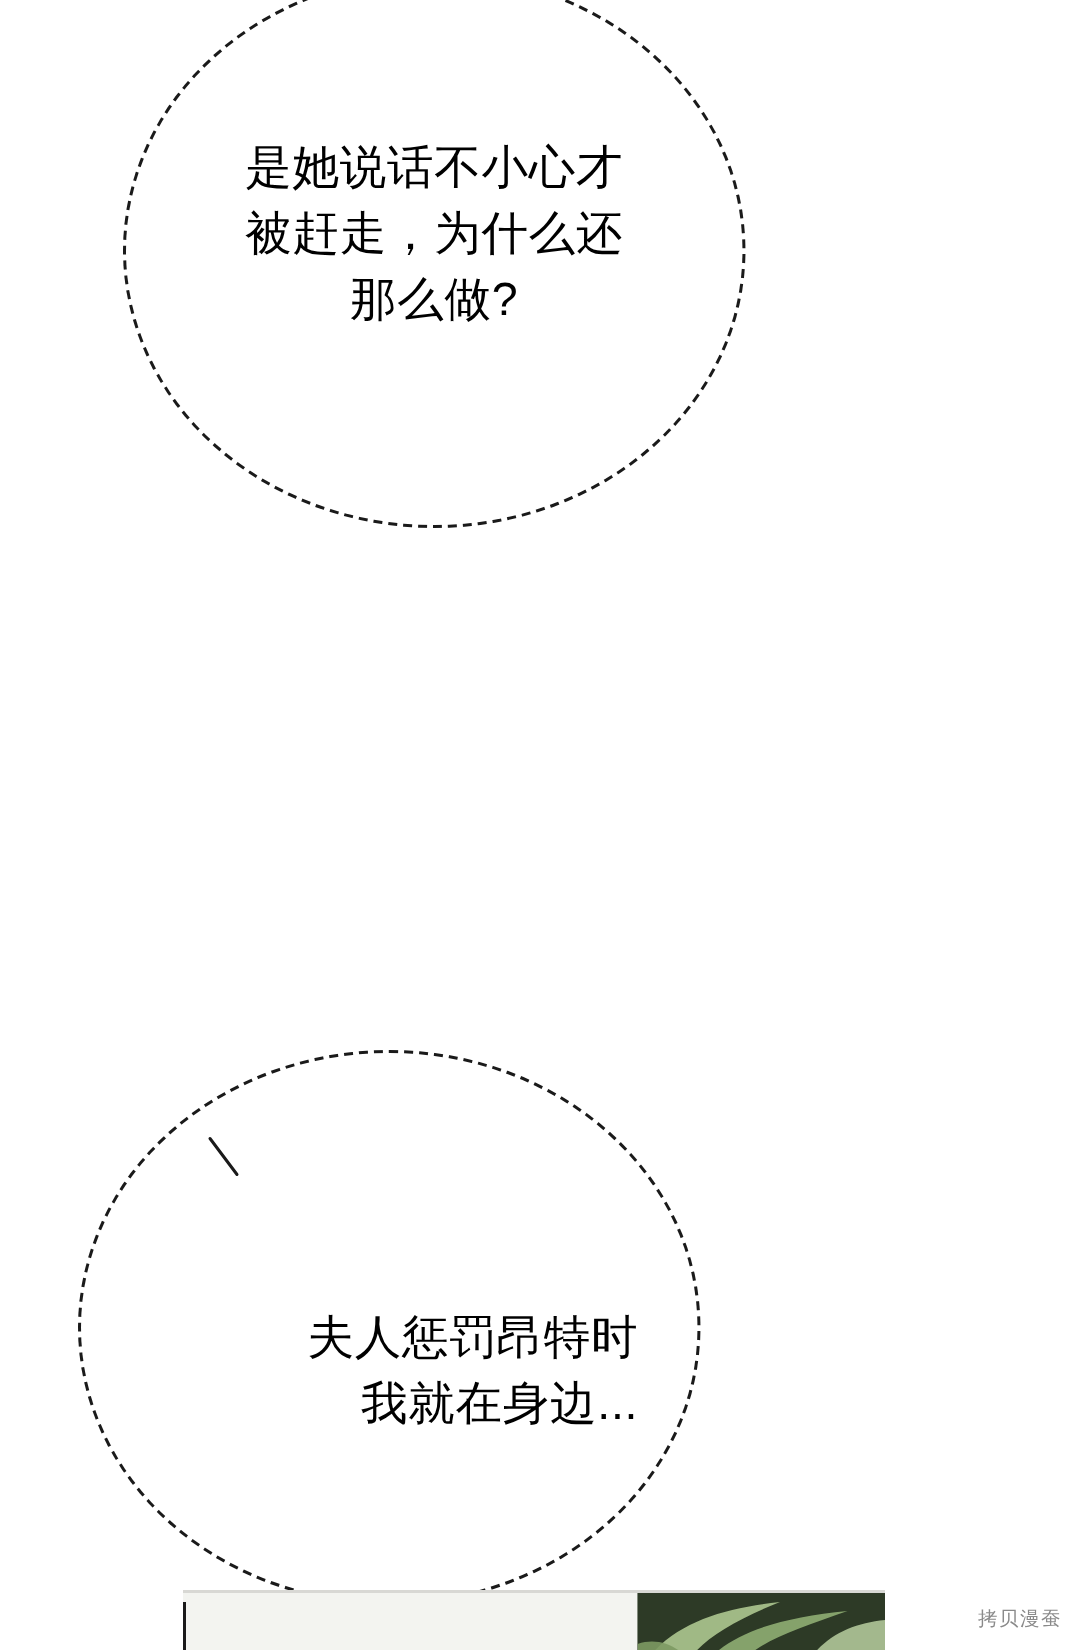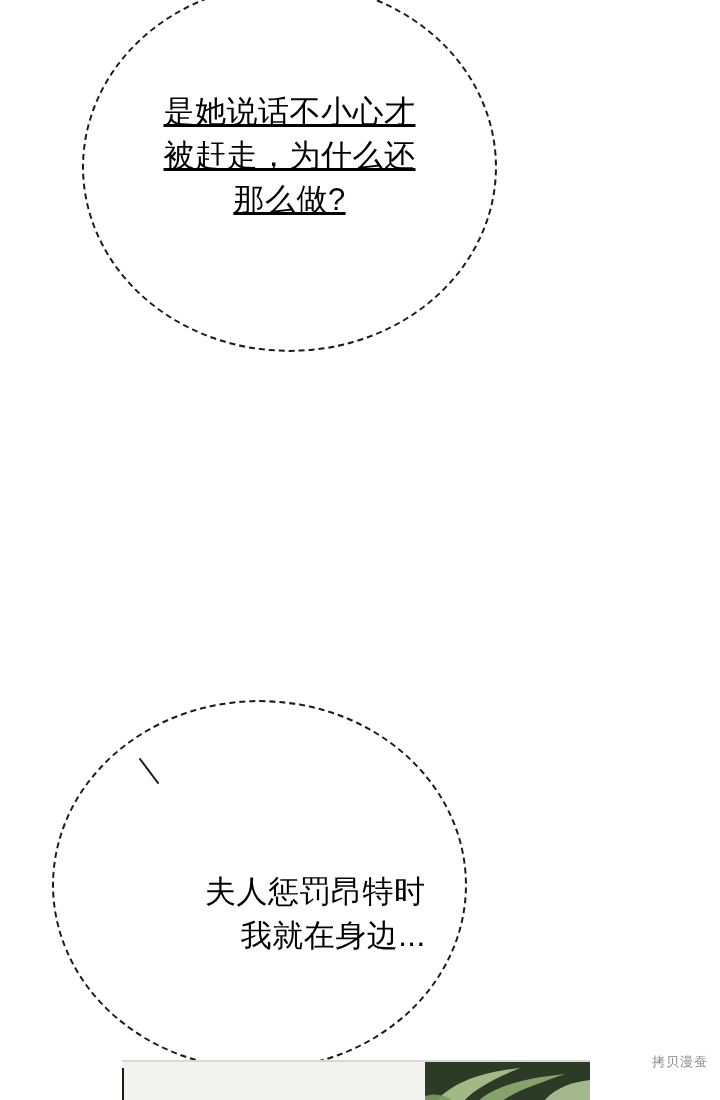--- a/index.html
+++ b/index.html
@@ -42,21 +42,20 @@
 
   #bubble-1 {
     left: 82px;
     top: -18px;
     width: 415px;
     height: 370px;
   }
   #bubble-1 .bubble-text {
     margin-top: -22px;
     width: 360px;
-    text-decoration: underline;
   }
 
   #bubble-2 {
     left: 52px;
     top: 700px;
     width: 415px;
     height: 370px;
   }
   #bubble-2 .bubble-text {
     margin-top: 58px;
@@ -109,21 +108,21 @@
     top: 1068px;
     width: 2px;
     height: 32px;
     background: #1a1a1a;
   }
 
   
   #watermark {
     position: absolute;
     right: 12px;
-    bottom: 29px;
+    bottom: 12px;
     font-size: 13px;
     color: #8a8a8a;
     letter-spacing: 1px;
   }
 </style>
 </head>
 <body>
 
 <div id="page">
 

